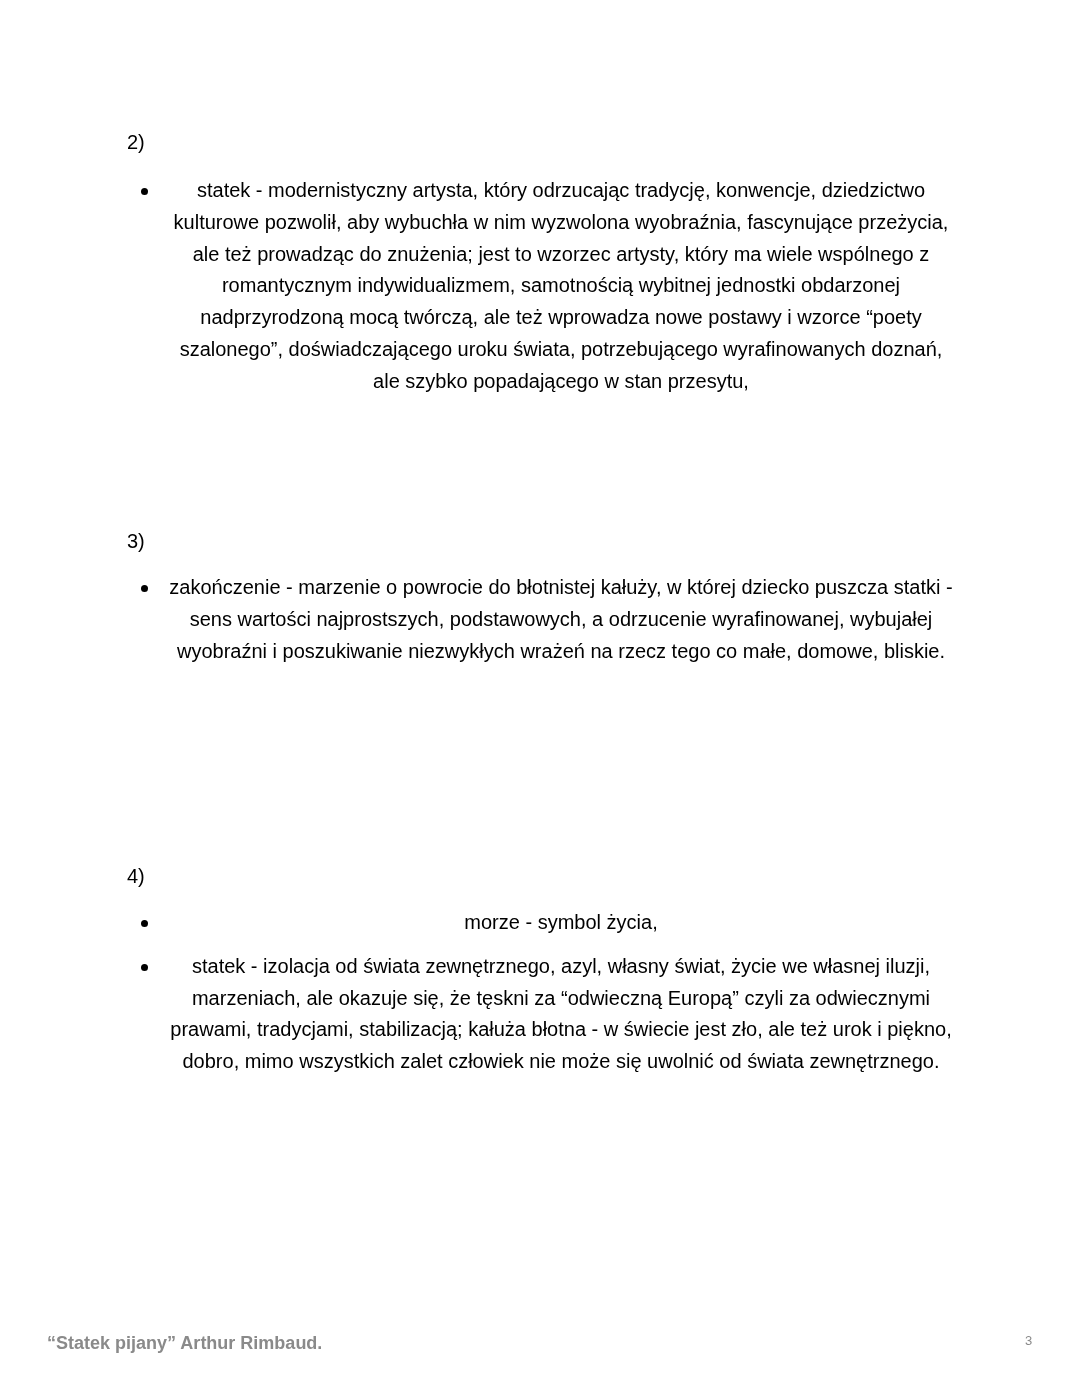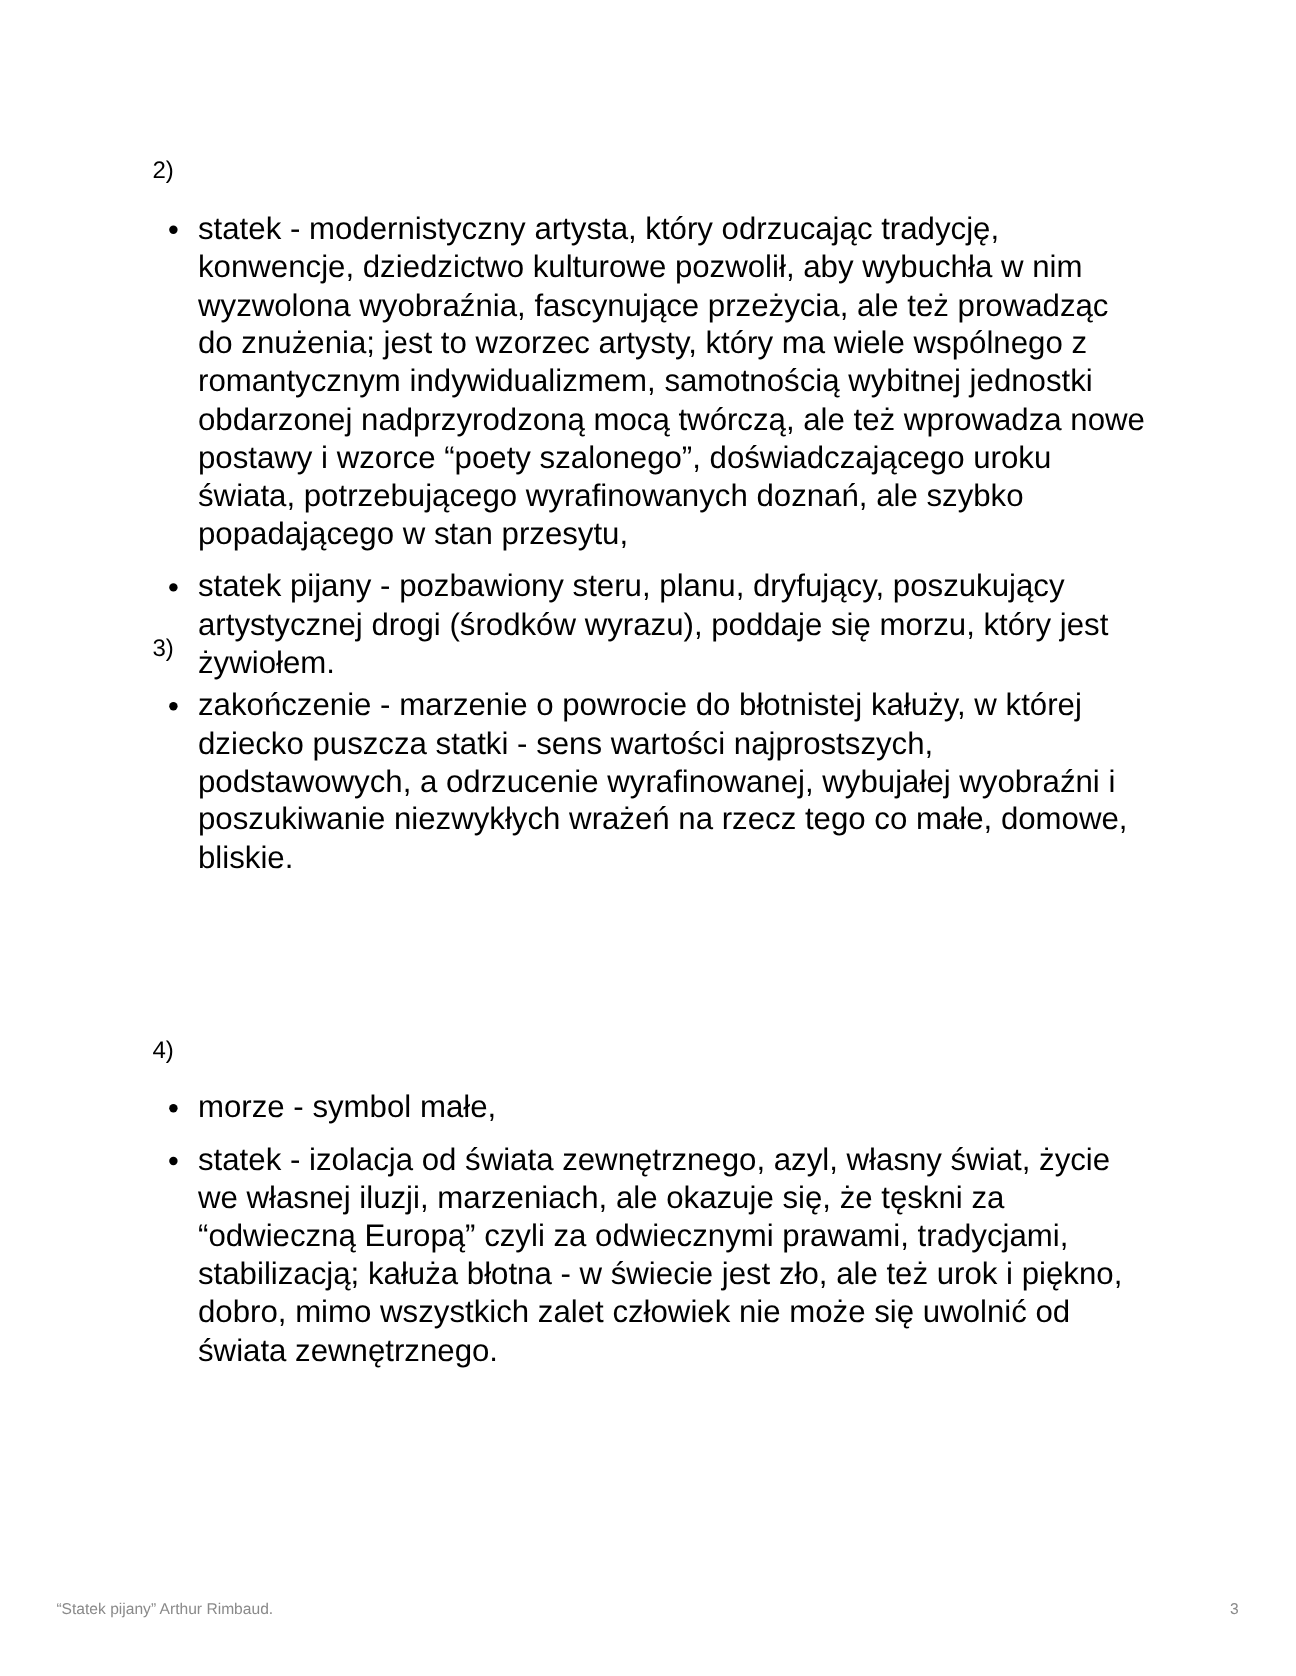--- a/index.html
+++ b/index.html
@@ -33,22 +33,23 @@
       margin: 0;
     }
     ul.items {
       list-style: none;
       margin: 0;
       padding: 0;
     }
     ul.items li {
       position: relative;
       padding-left: 38px;
-      font-size: 26px;
+      font-size: 20px;
       line-height: 31.8px;
+      text-align: center;
     }
     ul.items li .bullet {
       position: absolute;
       left: 14px;
       top: 13px;
       width: 7px;
       height: 7px;
       border-radius: 50%;
       background: #000;
     }
@@ -61,22 +62,23 @@
     #sec3 li.i0 { margin-bottom: 12px; }
 
     #sec4 { top: 864px; }
     #sec4 .section-number { margin-bottom: 19px; }
     #sec4 li.i0 { margin-bottom: 12px; }
 
     .footer-title {
       position: absolute;
       left: 47px;
       top: 1333px;
-      font-size: 13px;
+      font-size: 18px;
       color: #8a8a8a;
+      font-weight: bold;
     }
     .footer-page {
       position: absolute;
       left: 1025px;
       top: 1333px;
       font-size: 13px;
       color: #8a8a8a;
     }
   </style>
 </head>
@@ -84,43 +86,39 @@
 
 <div class="page">
 
   <div class="section" id="sec2">
     <p class="section-number">2)</p>
     <ul class="items">
       <li class="i0">
         <span class="bullet"></span>
         <span>statek - modernistyczny artysta, który odrzucając tradycję, konwencje, dziedzictwo kulturowe pozwolił, aby wybuchła w nim wyzwolona wyobraźnia, fascynujące przeżycia, ale też prowadząc do znużenia; jest to wzorzec artysty, który ma wiele wspólnego z romantycznym indywidualizmem, samotnością wybitnej jednostki obdarzonej nadprzyrodzoną mocą twórczą, ale też wprowadza nowe postawy i wzorce “poety szalonego”, doświadczającego uroku świata, potrzebującego wyrafinowanych doznań, ale szybko popadającego w stan przesytu,</span>
       </li>
-      <li class="i1">
-        <span class="bullet"></span>
-        <span>statek pijany - pozbawiony steru, planu, dryfujący, poszukujący artystycznej drogi (środków wyrazu), poddaje się morzu, który jest żywiołem.</span>
-      </li>
     </ul>
   </div>
 
   <div class="section" id="sec3">
     <p class="section-number">3)</p>
     <ul class="items">
       <li class="i1">
         <span class="bullet"></span>
         <span>zakończenie - marzenie o powrocie do błotnistej kałuży, w której dziecko puszcza statki - sens wartości najprostszych, podstawowych, a odrzucenie wyrafinowanej, wybujałej wyobraźni i poszukiwanie niezwykłych wrażeń na rzecz tego co małe, domowe, bliskie.</span>
       </li>
     </ul>
   </div>
 
   <div class="section" id="sec4">
     <p class="section-number">4)</p>
     <ul class="items">
       <li class="i0">
         <span class="bullet"></span>
-        <span>morze - symbol małe,</span>
+        <span>morze - symbol życia,</span>
       </li>
       <li class="i1">
         <span class="bullet"></span>
         <span>statek - izolacja od świata zewnętrznego, azyl, własny świat, życie we własnej iluzji, marzeniach, ale okazuje się, że tęskni za “odwieczną Europą” czyli za odwiecznymi prawami, tradycjami, stabilizacją; kałuża błotna - w świecie jest zło, ale też urok i piękno, dobro, mimo wszystkich zalet człowiek nie może się uwolnić od świata zewnętrznego.</span>
       </li>
     </ul>
   </div>
 
   <div class="footer-title">“Statek pijany” Arthur Rimbaud.</div>
   <div class="footer-page">3</div>

